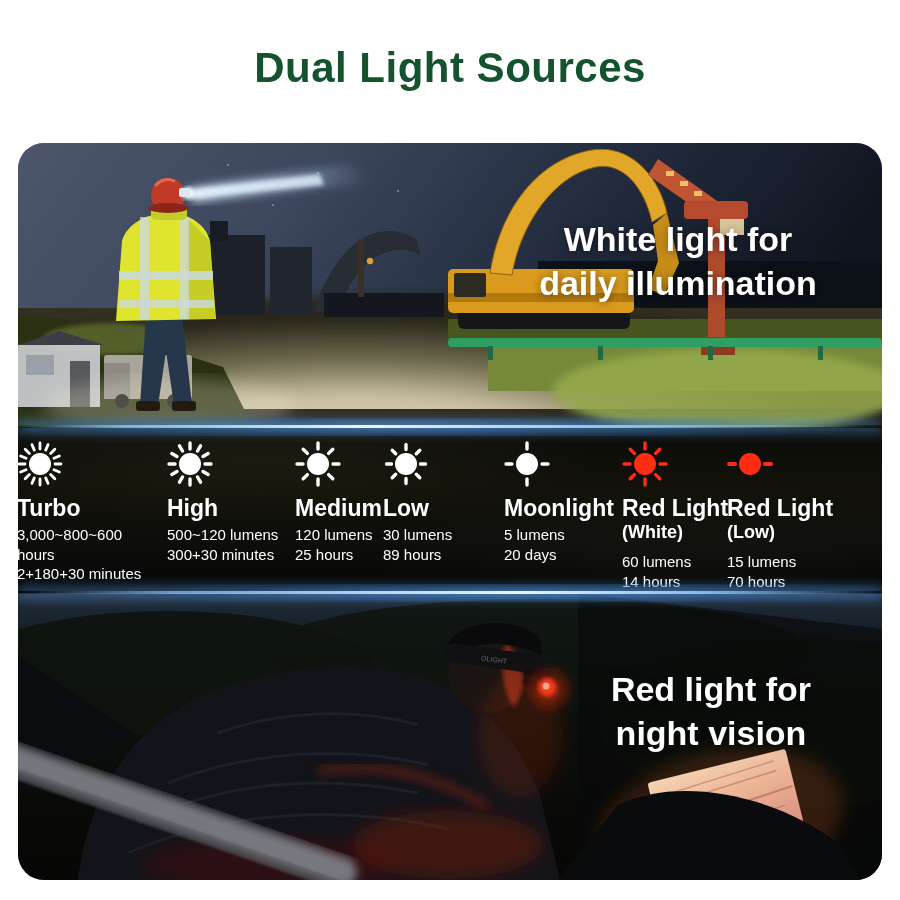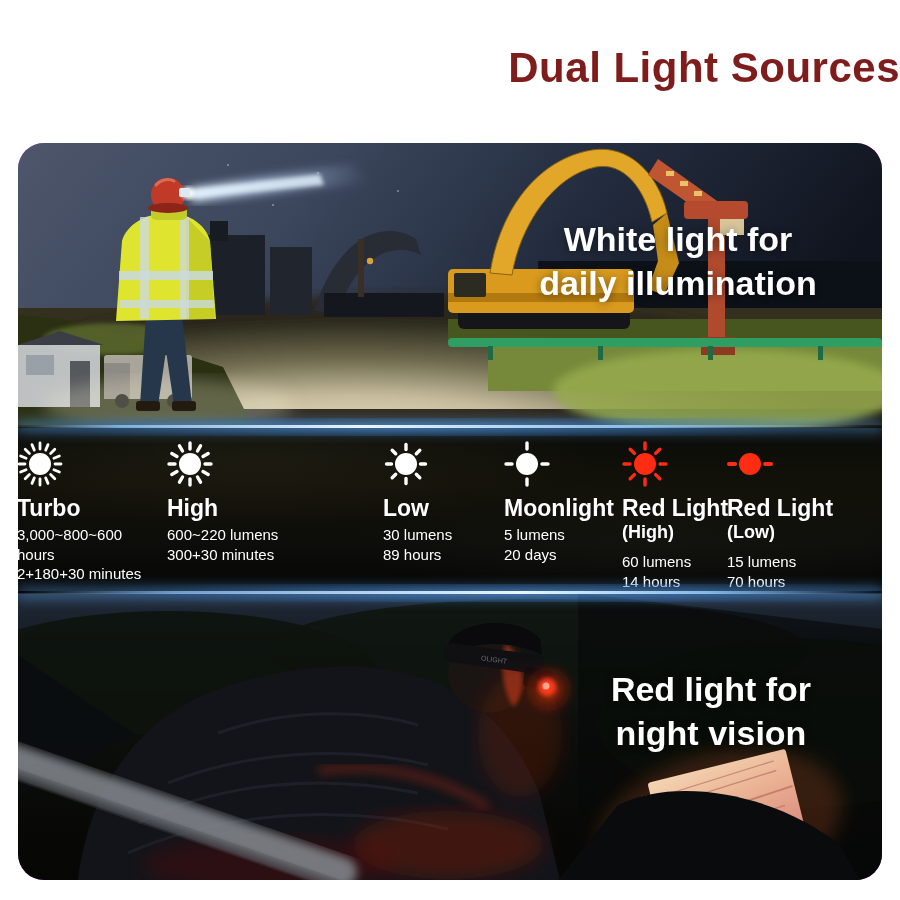--- a/index.html
+++ b/index.html
@@ -2,22 +2,22 @@
 <html><head>
 <meta charset="utf-8">
 <style>
   html,body{margin:0;padding:0;}
   body{
     width:900px;height:900px;position:relative;overflow:hidden;
     background:#ffffff;
     font-family:"Liberation Sans", sans-serif;
   }
   .page-title{
-    position:absolute;top:44px;left:0;width:900px;text-align:right;
-    font-size:42px;font-weight:700;color:#7f1d1d;letter-spacing:.5px;
+    position:absolute;top:44px;left:0;width:900px;text-align:center;
+    font-size:42px;font-weight:700;color:#14532d;letter-spacing:.5px;
   }
   .photo-block{
     position:absolute;left:18px;top:143px;width:864px;height:737px;
     border-radius:26px;overflow:hidden;background:#d946ef;
   }
   .scene{position:absolute;left:0;width:864px;}
   .scene-top{top:0;height:284px;}
   .scene-bottom{top:450px;height:287px;}
   .scene svg{display:block;}
   .mode-band{
@@ -251,22 +251,41 @@
             <line x1="23.0" y1="38.0" x2="23.0" y2="44.0" stroke="#ffffff" stroke-width="3.4" stroke-linecap="round"></line>
             <line x1="15.5" y1="36.0" x2="12.5" y2="41.2" stroke="#ffffff" stroke-width="3.4" stroke-linecap="round"></line>
             <line x1="10.0" y1="30.5" x2="4.8" y2="33.5" stroke="#ffffff" stroke-width="3.4" stroke-linecap="round"></line>
             <line x1="8.0" y1="23.0" x2="2.0" y2="23.0" stroke="#ffffff" stroke-width="3.4" stroke-linecap="round"></line>
             <line x1="10.0" y1="15.5" x2="4.8" y2="12.5" stroke="#ffffff" stroke-width="3.4" stroke-linecap="round"></line>
             <line x1="15.5" y1="10.0" x2="12.5" y2="4.8" stroke="#ffffff" stroke-width="3.4" stroke-linecap="round"></line>
           </svg></span>
     <div class="mode-name">High</div>
     
     <div class="mode-specs">
-          <div>600~220 lumens</div>
+          <div>500~120 lumens</div>
           <div>300+30 minutes</div>
+        </div>
+  </div>
+      <div class="mode-col col-2">
+    <span class="mode-icon"><svg width="46" height="46" viewBox="0 0 46 46">
+            <circle cx="23" cy="23" r="11" fill="#ffffff"></circle>
+            <line x1="23.0" y1="8.0" x2="23.0" y2="2.0" stroke="#ffffff" stroke-width="3.4" stroke-linecap="round"></line>
+            <line x1="33.6" y1="12.4" x2="37.8" y2="8.2" stroke="#ffffff" stroke-width="3.4" stroke-linecap="round"></line>
+            <line x1="38.0" y1="23.0" x2="44.0" y2="23.0" stroke="#ffffff" stroke-width="3.4" stroke-linecap="round"></line>
+            <line x1="33.6" y1="33.6" x2="37.8" y2="37.8" stroke="#ffffff" stroke-width="3.4" stroke-linecap="round"></line>
+            <line x1="23.0" y1="38.0" x2="23.0" y2="44.0" stroke="#ffffff" stroke-width="3.4" stroke-linecap="round"></line>
+            <line x1="12.4" y1="33.6" x2="8.2" y2="37.8" stroke="#ffffff" stroke-width="3.4" stroke-linecap="round"></line>
+            <line x1="8.0" y1="23.0" x2="2.0" y2="23.0" stroke="#ffffff" stroke-width="3.4" stroke-linecap="round"></line>
+            <line x1="12.4" y1="12.4" x2="8.2" y2="8.2" stroke="#ffffff" stroke-width="3.4" stroke-linecap="round"></line>
+          </svg></span>
+    <div class="mode-name">Medium</div>
+    
+    <div class="mode-specs">
+          <div>120 lumens</div>
+          <div>25 hours</div>
         </div>
   </div>
       <div class="mode-col col-3">
     <span class="mode-icon"><svg width="46" height="46" viewBox="0 0 46 46">
             <circle cx="23" cy="23" r="11" fill="#ffffff"></circle>
             <line x1="23.0" y1="8.5" x2="23.0" y2="3.5" stroke="#ffffff" stroke-width="3.4" stroke-linecap="round"></line>
             <line x1="33.3" y1="12.7" x2="36.8" y2="9.2" stroke="#ffffff" stroke-width="3.4" stroke-linecap="round"></line>
             <line x1="37.5" y1="23.0" x2="42.5" y2="23.0" stroke="#ffffff" stroke-width="3.4" stroke-linecap="round"></line>
             <line x1="33.3" y1="33.3" x2="36.8" y2="36.8" stroke="#ffffff" stroke-width="3.4" stroke-linecap="round"></line>
             <line x1="23.0" y1="37.5" x2="23.0" y2="42.5" stroke="#ffffff" stroke-width="3.4" stroke-linecap="round"></line>
@@ -302,21 +321,21 @@
             <line x1="23.0" y1="8.0" x2="23.0" y2="2.0" stroke="#fe2c12" stroke-width="3.4" stroke-linecap="round"></line>
             <line x1="33.6" y1="12.4" x2="37.8" y2="8.2" stroke="#fe2c12" stroke-width="3.4" stroke-linecap="round"></line>
             <line x1="38.0" y1="23.0" x2="44.0" y2="23.0" stroke="#fe2c12" stroke-width="3.4" stroke-linecap="round"></line>
             <line x1="33.6" y1="33.6" x2="37.8" y2="37.8" stroke="#fe2c12" stroke-width="3.4" stroke-linecap="round"></line>
             <line x1="23.0" y1="38.0" x2="23.0" y2="44.0" stroke="#fe2c12" stroke-width="3.4" stroke-linecap="round"></line>
             <line x1="12.4" y1="33.6" x2="8.2" y2="37.8" stroke="#fe2c12" stroke-width="3.4" stroke-linecap="round"></line>
             <line x1="8.0" y1="23.0" x2="2.0" y2="23.0" stroke="#fe2c12" stroke-width="3.4" stroke-linecap="round"></line>
             <line x1="12.4" y1="12.4" x2="8.2" y2="8.2" stroke="#fe2c12" stroke-width="3.4" stroke-linecap="round"></line>
           </svg></span>
     <div class="mode-name">Red Light</div>
-    <div class="mode-sub">(High)</div>
+    <div class="mode-sub">(White)</div>
     <div class="mode-specs">
           <div>60 lumens</div>
           <div>14 hours</div>
         </div>
   </div>
       <div class="mode-col col-6 has-sub">
     <span class="mode-icon"><svg width="46" height="46" viewBox="0 0 46 46">
             <circle cx="23" cy="23" r="11" fill="#fe2c12"></circle>
             <line x1="38.0" y1="23.0" x2="44.0" y2="23.0" stroke="#fe2c12" stroke-width="4" stroke-linecap="round"></line>
             <line x1="8.0" y1="23.0" x2="2.0" y2="23.0" stroke="#fe2c12" stroke-width="4" stroke-linecap="round"></line>

